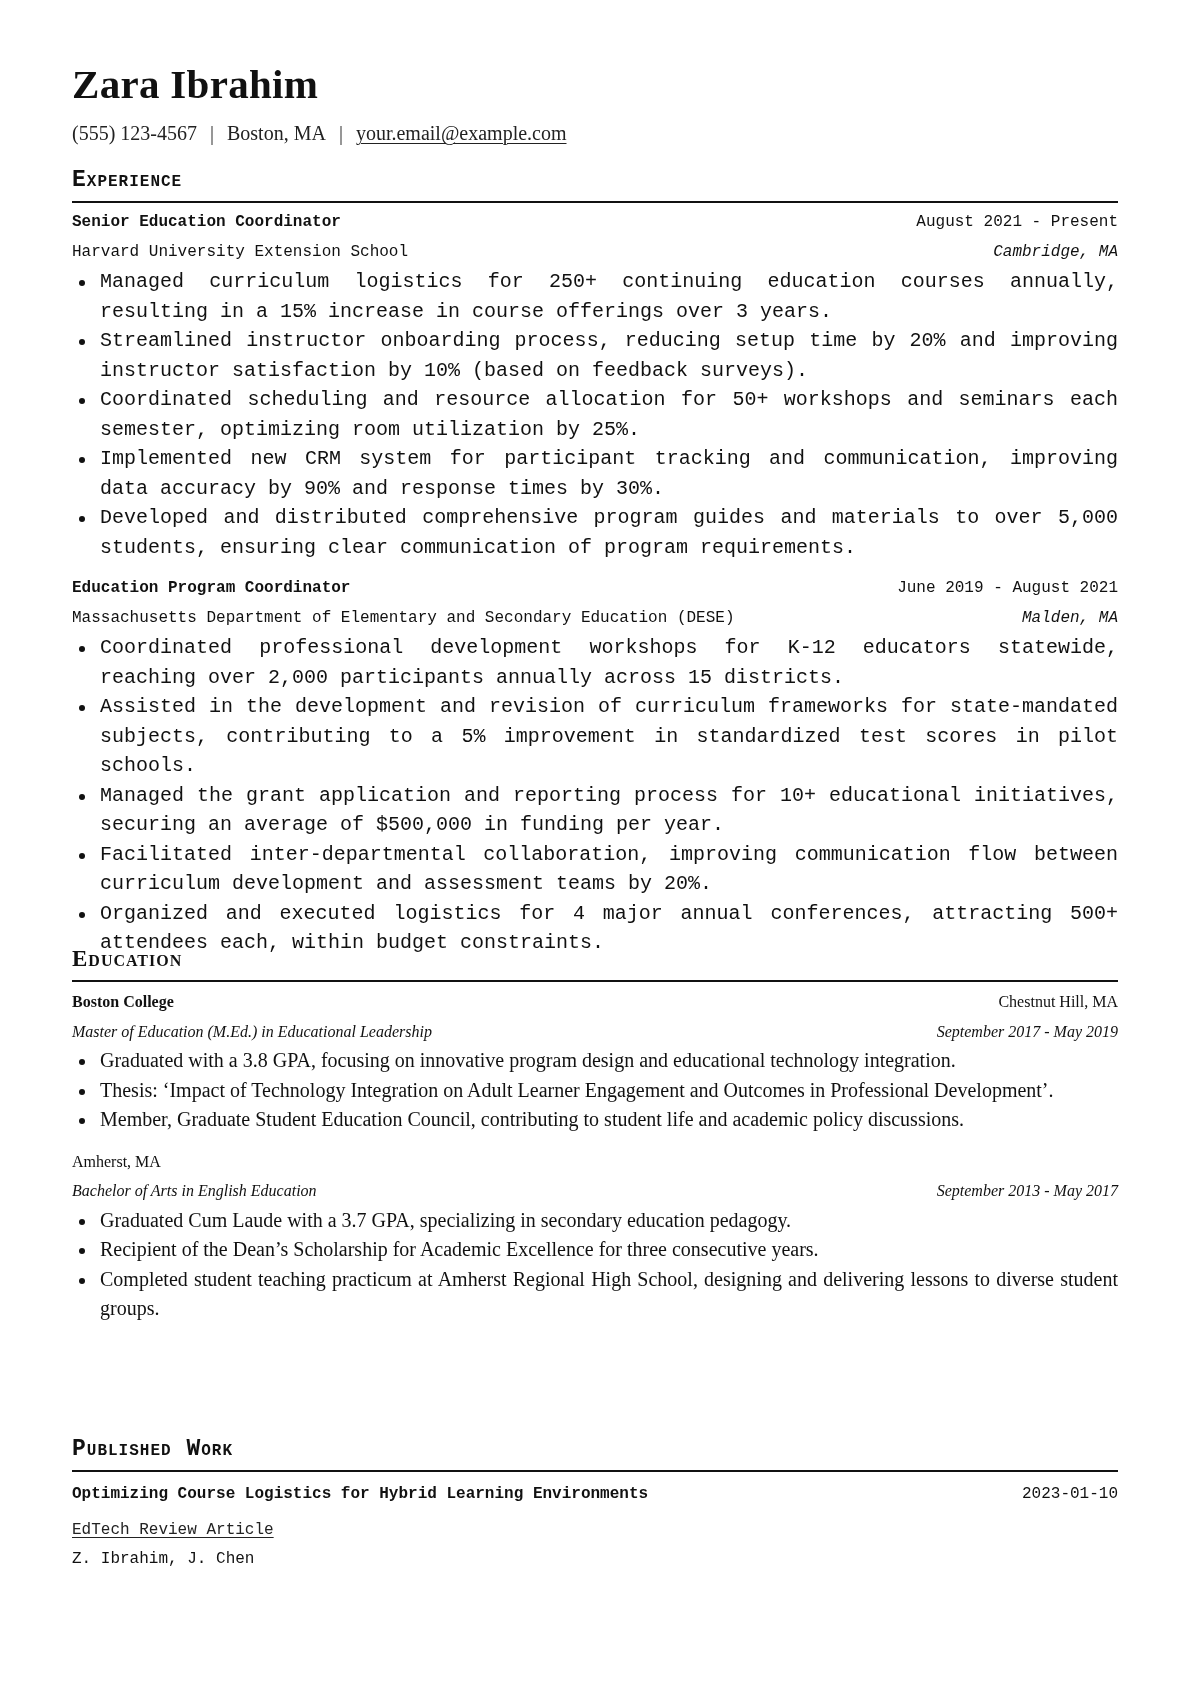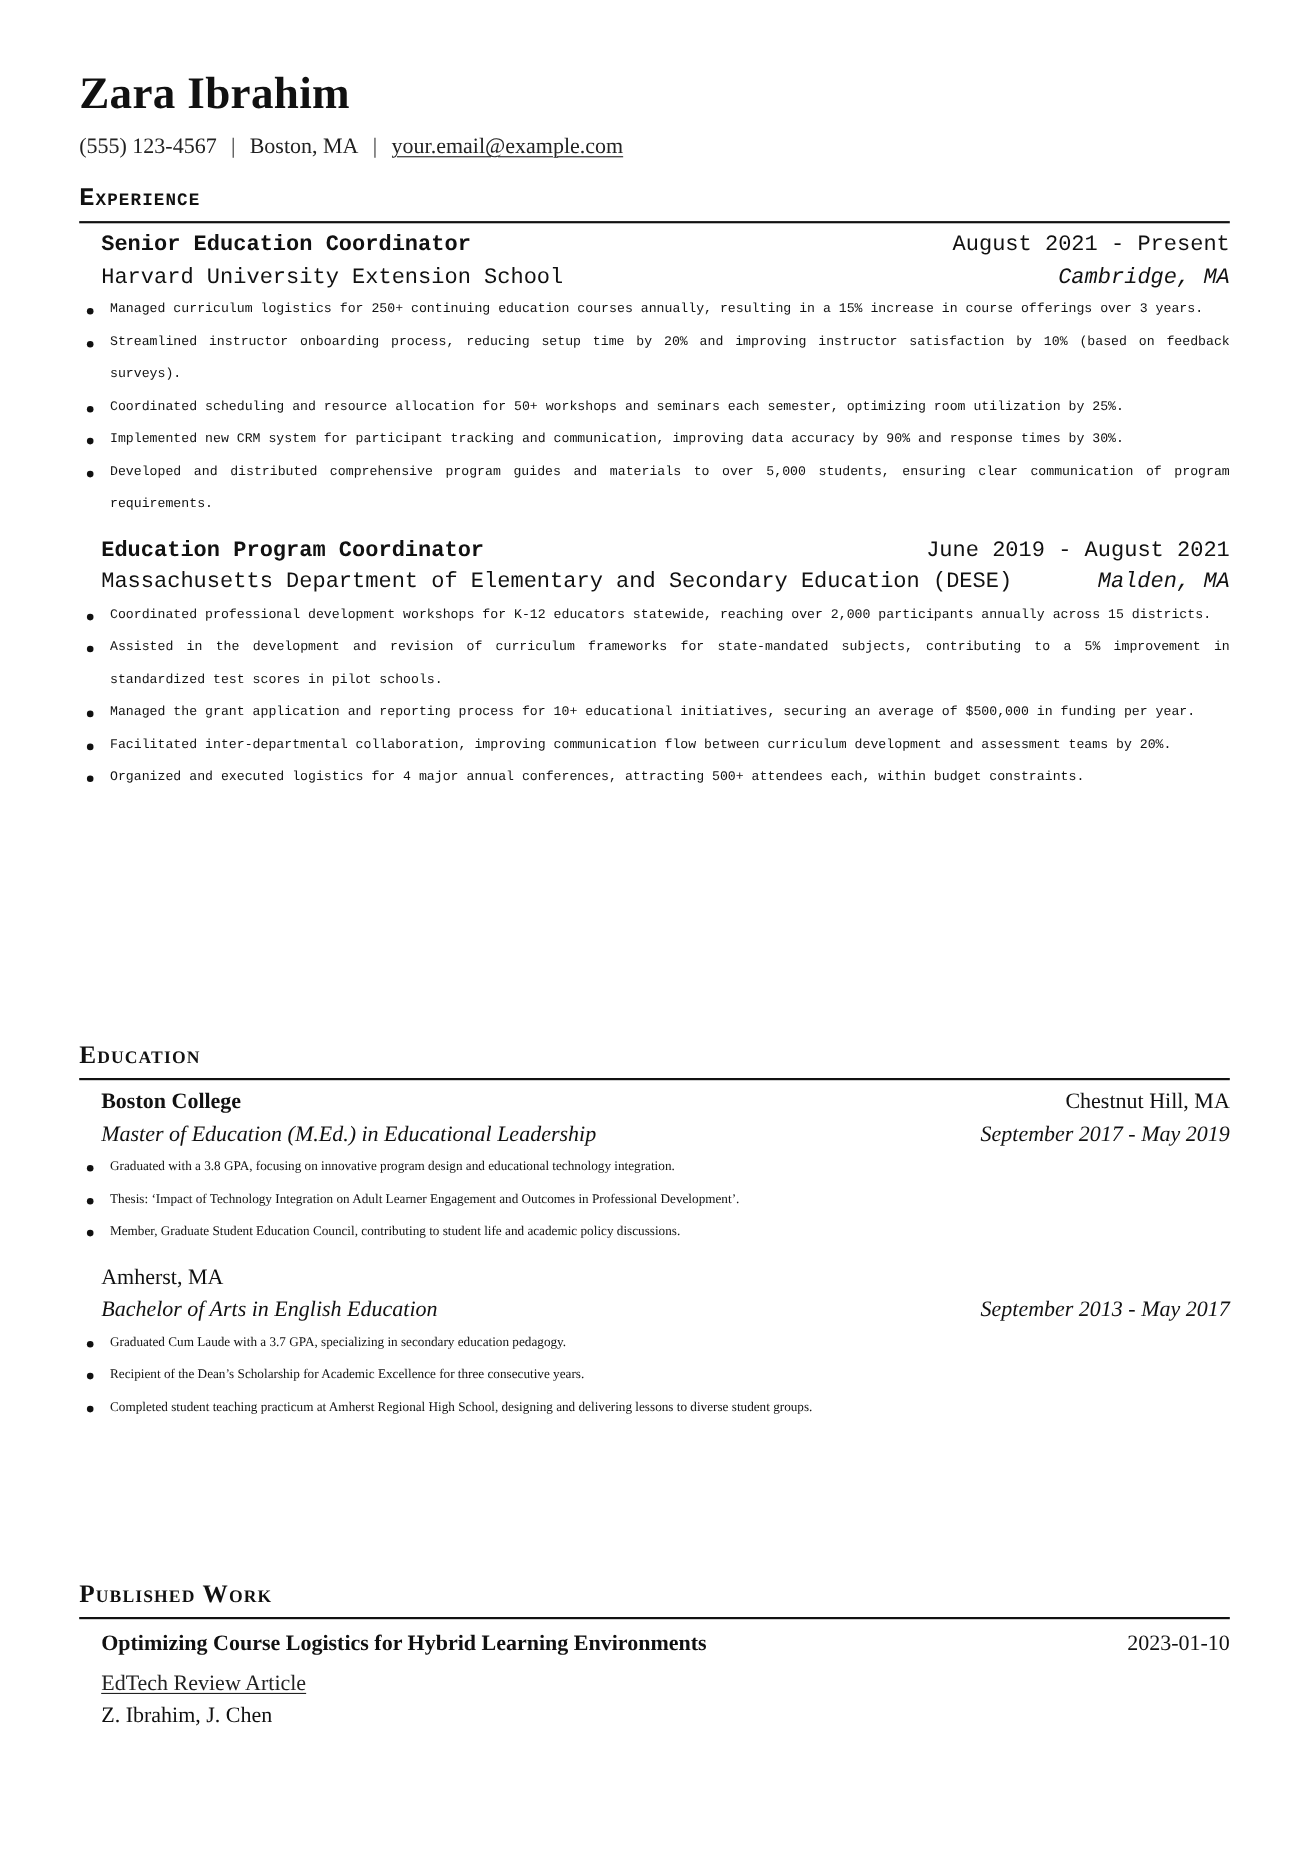--- a/index.html
+++ b/index.html
@@ -68,39 +68,38 @@
     .section-rule {
       height: 0;
       border-top: 2px solid #111;
       margin-top: 7px;
     }
     .entry { position: relative; }
     .row {
       display: flex;
       justify-content: space-between;
       align-items: baseline;
-      font-size: 20px;
+      font-size: 16px;
       line-height: 29.5px;
       height: 29.5px;
       white-space: nowrap;
-      margin-left: 20px;
     }
     .row .l { }
     .row .r { text-align: right; }
     .bold { font-weight: bold; }
     .ital { font-style: italic; }
     ul.bullets {
       list-style: none;
       margin: 0;
       padding: 0;
     }
     ul.bullets li {
       position: relative;
       padding-left: 28px;
-      font-size: 12px;
+      font-size: 20px;
       line-height: 29.5px;
       text-align: justify;
       hyphens: auto;
     }
     ul.bullets li .dot {
       position: absolute;
       left: 7px;
       top: 13px;
       width: 6px;
       height: 6px;
@@ -195,21 +194,21 @@
         <span class="r ital">September 2013 - May 2017</span>
       </div>
       <ul class="bullets">
         <li><span class="dot"></span><span>Graduated Cum Laude with a 3.7 GPA, specializing in secondary education pedagogy.</span></li>
         <li><span class="dot"></span><span>Recipient of the Dean’s Scholarship for Academic Excellence for three consecutive years.</span></li>
         <li><span class="dot"></span><span>Completed student teaching practicum at Amherst Regional High School, designing and delivering lessons to diverse student groups.</span></li>
       </ul>
     </div>
   </div>
 
-  <div class="section" style="top:1435px;">
+  <div class="section" style="top:1435px;font-family:Liberation Mono, monospace;">
     <div class="section-title">Published Work</div>
     <div class="section-rule"></div>
     <div style="height:8px"></div>
 
     <div class="entry">
       <div class="row">
         <span class="l bold">Optimizing Course Logistics for Hybrid Learning Environments</span>
         <span class="r">2023-01-10</span>
       </div>
       <div style="height:6px"></div>

